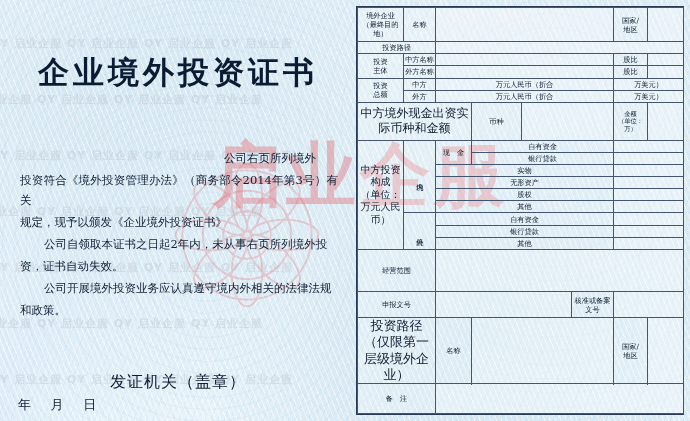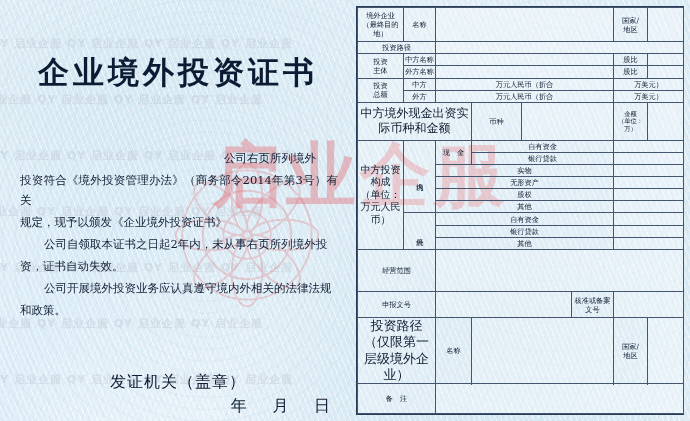--- a/index.html
+++ b/index.html
@@ -136,23 +136,23 @@
     font-family: "DejaVu Serif", serif;
     font-size: 16px;
     letter-spacing: 1px;
     color: #101d33;
   }
   .issue-date {
     position: absolute;
     left: 18px;
     top: 396px;
     width: 320px;
-    text-align: right;
-    font-family: Liberation Mono, monospace;
-    font-size: 16px;
+    text-align: left;
+    font-family: Liberation Sans, sans-serif;
+    font-size: 13px;
     letter-spacing: 8px;
     color: #101d33;
   }
 
   
   .form {
     position: absolute;
     left: 356px;
     top: 6px;
     width: 328px;

